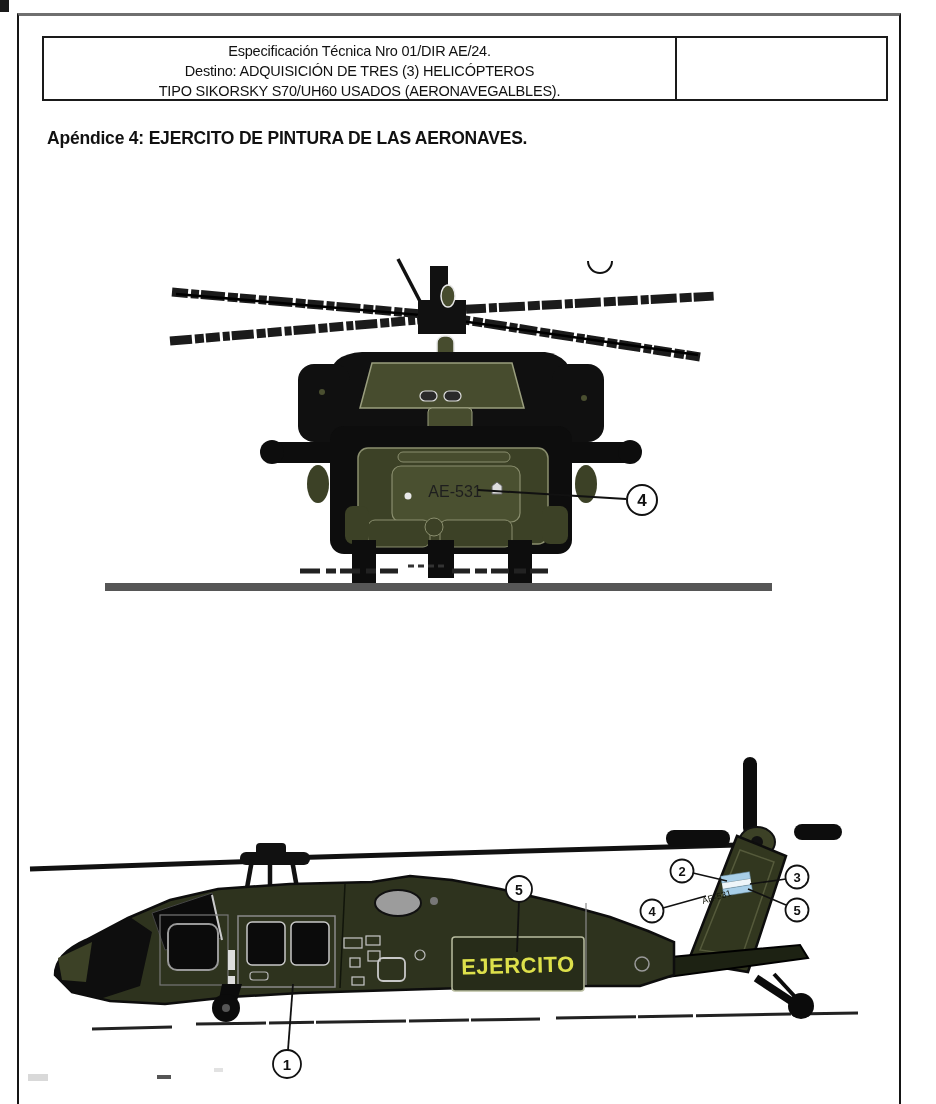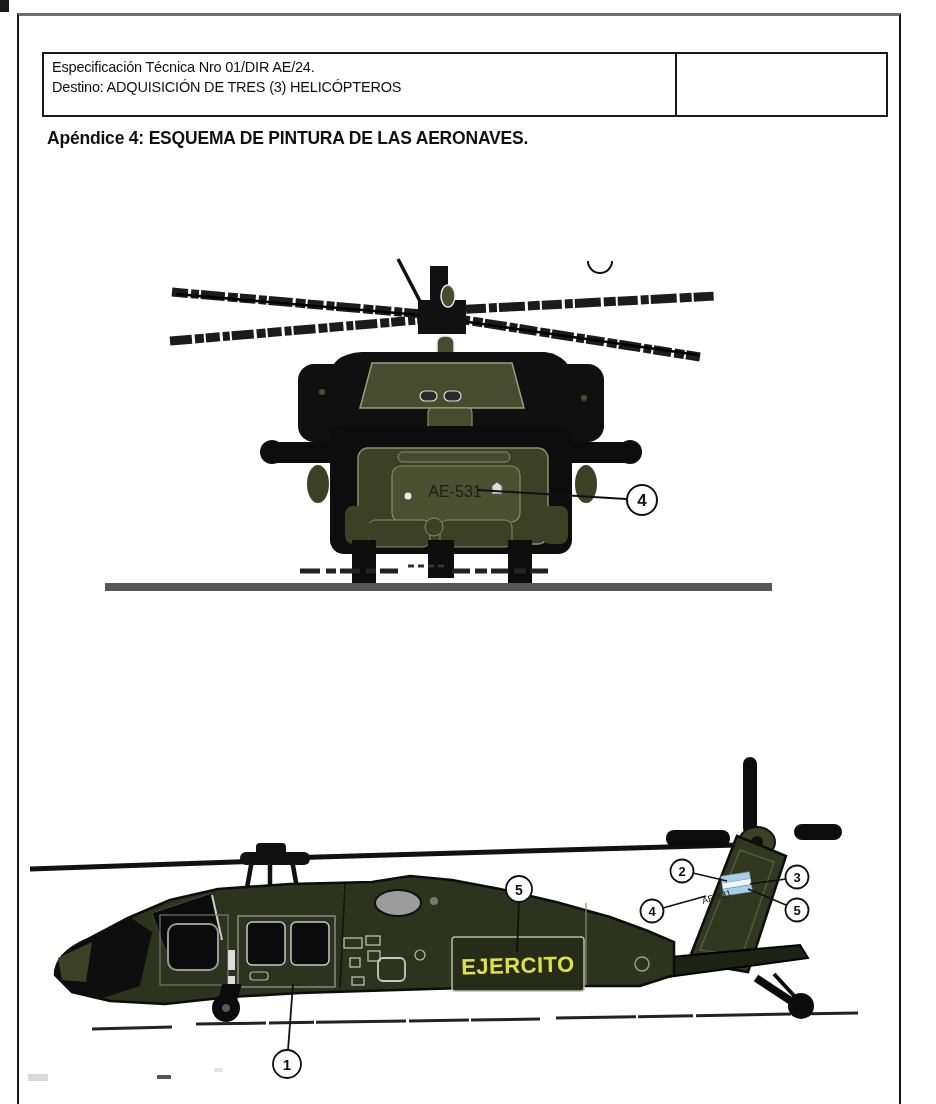--- a/index.html
+++ b/index.html
@@ -8,22 +8,22 @@
     font-family:"Liberation Sans","DejaVu Sans",sans-serif;color:#111;
     overflow:hidden;
   }
   .corner-mark{position:absolute;left:0;top:0;width:9px;height:12px;background:#1a1a1a;}
   .page-frame{
     position:absolute;left:17px;top:13px;width:884px;height:1091px;
     border-top:3px solid #6f6f6f;border-left:2px solid #151515;border-right:2px solid #151515;
     box-sizing:border-box;background:#fff;
   }
   .header-table{
-    position:absolute;left:23px;top:36px;width:846px;height:65px;
-    border:2px solid #1a1a1a;box-sizing:border-box;display:flex;
+    position:absolute;left:23px;top:20px;width:846px;height:65px;
+    border:2px solid #1a1a1a;box-sizing:border-box;display:flex;text-align:center;
   }
   .header-cell-left{
     width:633px;box-sizing:border-box;border-right:2px solid #1a1a1a;
     padding:3px 8px 0 8px;font-size:14.5px;line-height:20px;letter-spacing:-0.2px;
   }
   .header-cell-right{
     flex:1;display:flex;align-items:center;justify-content:center;
     font-size:15px;
   }
   .doc-title{
@@ -36,24 +36,25 @@
 <body>
 
 <div class="corner-mark"></div>
 
 <div class="page-frame">
 
   <div class="header-table">
     <div class="header-cell-left">
       <div>Especificación Técnica Nro 01/DIR AE/24.</div>
       <div>Destino: ADQUISICIÓN DE TRES (3) HELICÓPTEROS</div>
+      <div>TIPO SIKORSKY S70/UH60 USADOS (AERONAVEGALBLES).</div>
     </div>
   </div>
 
-  <div class="doc-title">Apéndice 4: ESQUEMA DE PINTURA DE LAS AERONAVES.</div>
+  <div class="doc-title">Apéndice 4: EJERCITO DE PINTURA DE LAS AERONAVES.</div>
 </div>
 
 <div class="fig" style="left:80px;top:250px;">
 <svg width="730" height="350" viewBox="80 250 730 350" xmlns="http://www.w3.org/2000/svg">
 
   <path d="M 588 261 A 12 12 0 0 0 612 261" fill="none" stroke="#111" stroke-width="2"></path>
 
   <g>
     <line x1="172" y1="292" x2="434" y2="315" stroke="#1b1b1b" stroke-width="9" stroke-dasharray="16 3 8 2 24 3 10 2"></line>
     <line x1="176" y1="294" x2="432" y2="316" stroke="#000" stroke-width="2.5"></line>

